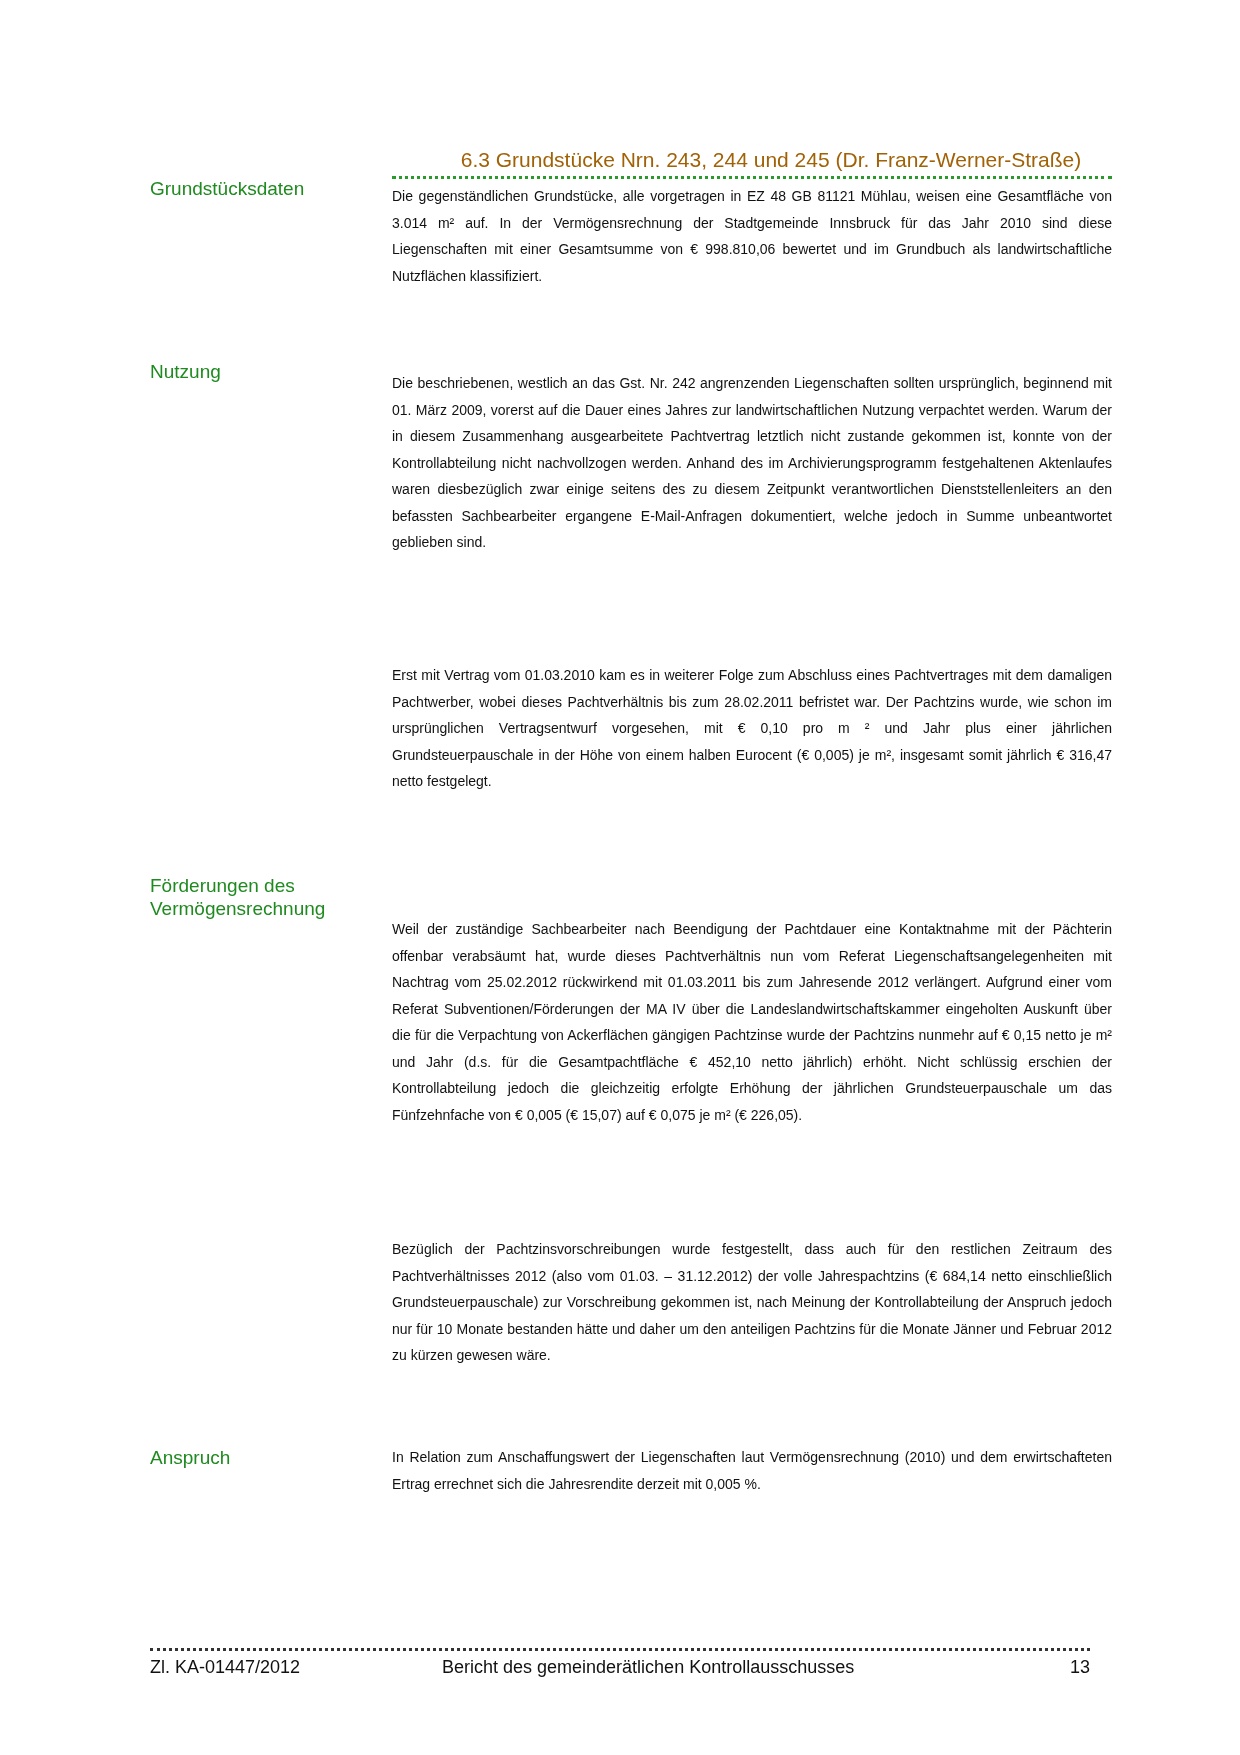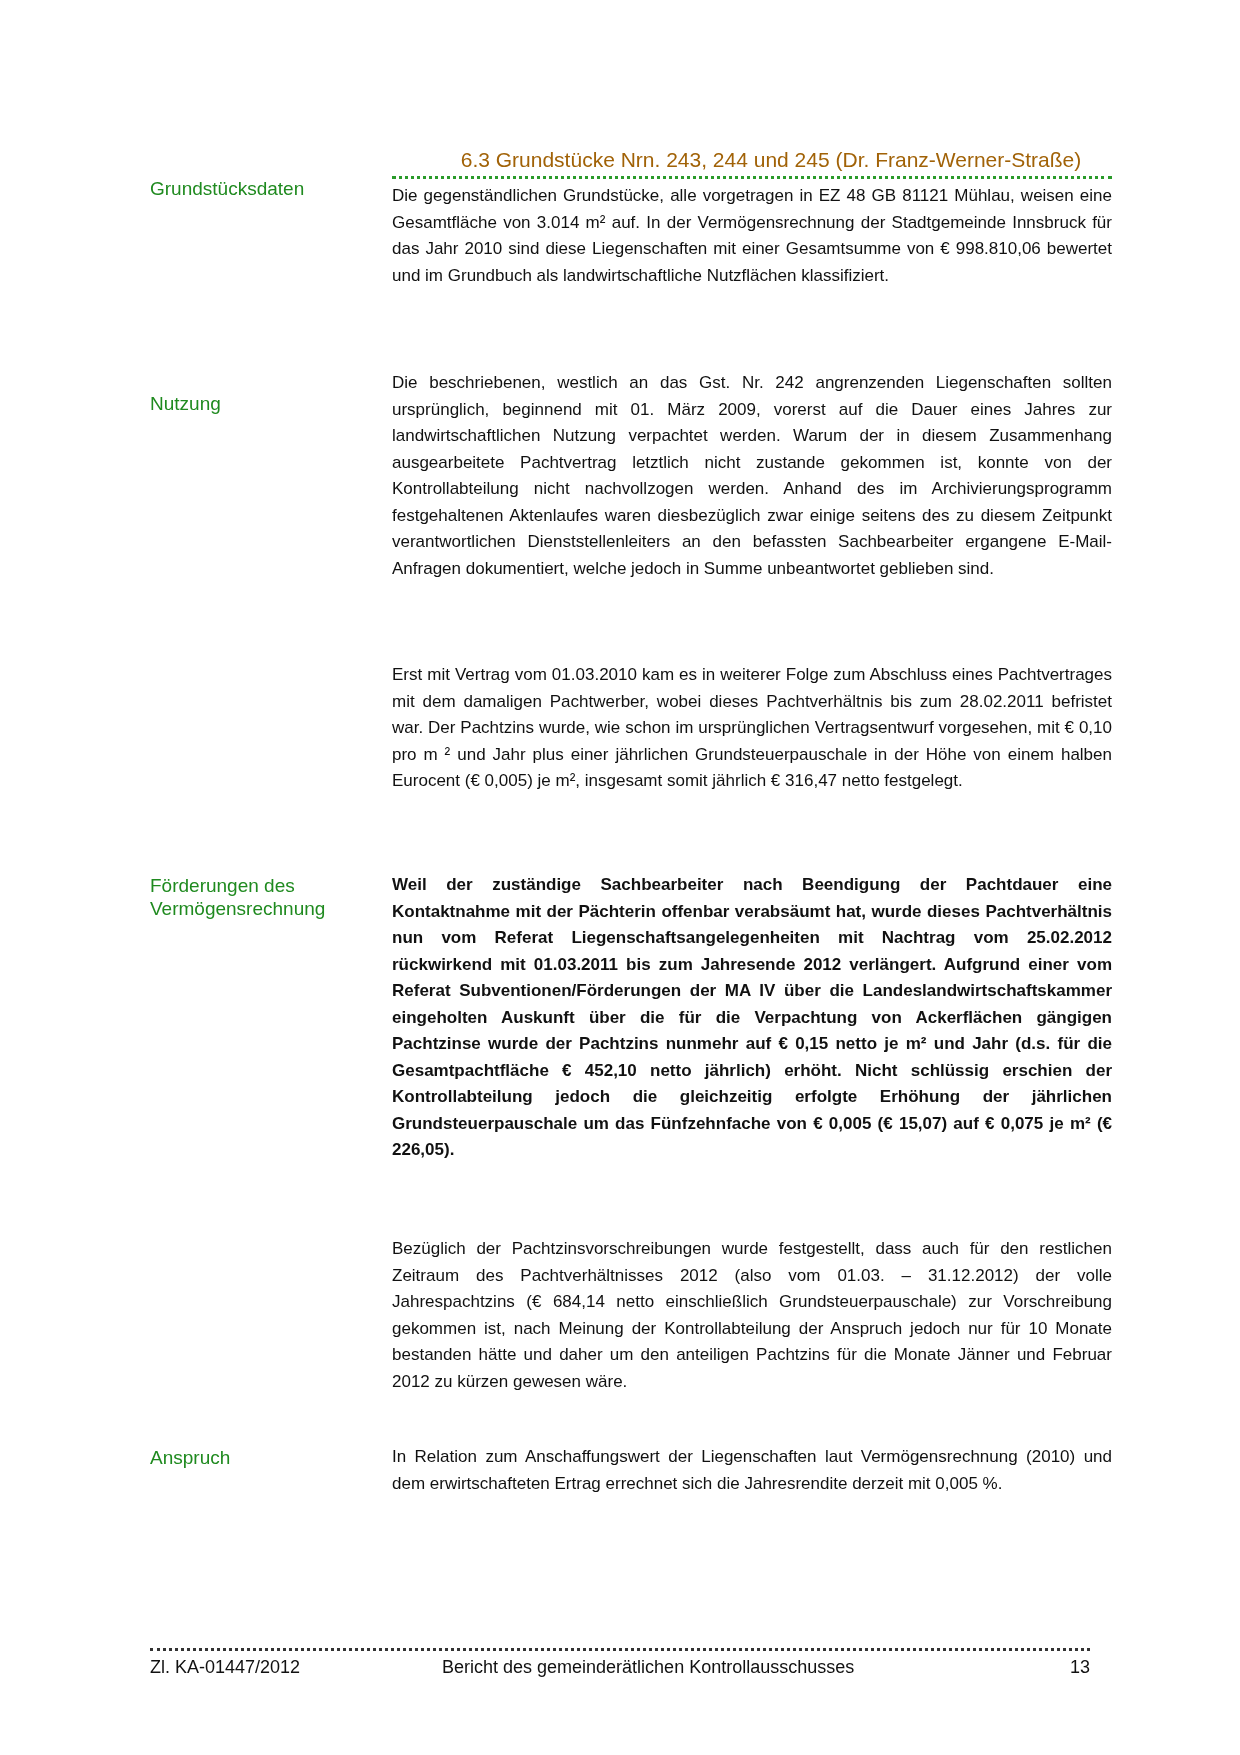--- a/index.html
+++ b/index.html
@@ -4,55 +4,55 @@
 <style>
   html, body { margin: 0; padding: 0; background: #ffffff; }
   body { width: 1240px; height: 1755px; position: relative; overflow: hidden;
          font-family: "Liberation Sans", sans-serif; color: #111; }
   .heading { position: absolute; left: 430px; top: 147px; width: 682px; text-align: center;
              font-size: 21px; color: #a16207; line-height: 26px; }
   .heading-rule { position: absolute; left: 392px; top: 176px; width: 720px; height: 0;
                   border-top: 3px dotted #2a9a2a; }
   .margin-label { position: absolute; left: 150px; width: 220px; font-size: 19px;
                   color: #1f8a1f; line-height: 23px; }
-  .para { position: absolute; left: 392px; width: 720px; font-size: 17px; line-height: 26.5px;
+  .para { position: absolute; left: 392px; width: 720px; font-size: 14px; line-height: 26.5px;
           text-align: justify; color: #111; }
   .para p { margin: 0; }
   .footer-rule { position: absolute; left: 150px; top: 1648px; width: 940px; height: 0;
                  border-top: 3px dotted #333; }
   .footer { position: absolute; top: 1657px; font-size: 18px; color: #111; }
   .f-left { left: 150px; }
   .f-center { left: 442px; }
   .f-right { left: 1070px; }
 </style>
 </head>
 <body>
 
 <div class="heading">6.3  Grundstücke Nrn. 243, 244 und 245 (Dr. Franz-Werner-Straße)</div>
 <div class="heading-rule"></div>
 
 <div class="margin-label" style="top:177px;">Grundstücksdaten</div>
 <div class="para" style="top:183px;">
   <p>Die gegenständlichen Grundstücke, alle vorgetragen in EZ 48 GB 81121 Mühlau, weisen eine Gesamtfläche von 3.014 m² auf. In der Vermögensrechnung der Stadtgemeinde Innsbruck für das Jahr 2010 sind diese Liegenschaften mit einer Gesamtsumme von € 998.810,06 bewertet und im Grundbuch als landwirtschaftliche Nutzflächen klassifiziert.</p>
 </div>
 
-<div class="margin-label" style="top:392px;">Nutzung</div>
+<div class="margin-label" style="top:360px;">Nutzung</div>
 <div class="para" style="top:370px;">
   <p>Die beschriebenen, westlich an das Gst. Nr. 242 angrenzenden Liegenschaften sollten ursprünglich, beginnend mit 01. März 2009, vorerst auf die Dauer eines Jahres zur landwirtschaftlichen Nutzung verpachtet werden. Warum der in diesem Zusammenhang ausgearbeitete Pachtvertrag letztlich nicht zustande gekommen ist, konnte von der Kontrollabteilung nicht nachvollzogen werden. Anhand des im Archivierungsprogramm festgehaltenen Aktenlaufes waren diesbezüglich zwar einige seitens des zu diesem Zeitpunkt verantwortlichen Dienststellenleiters an den befassten Sachbearbeiter ergangene E-Mail-Anfragen dokumentiert, welche jedoch in Summe unbeantwortet geblieben sind.</p>
 </div>
 
 <div class="para" style="top:662px;">
   <p>Erst mit Vertrag vom 01.03.2010 kam es in weiterer Folge zum Abschluss eines Pachtvertrages mit dem damaligen Pachtwerber, wobei dieses Pachtverhältnis bis zum 28.02.2011 befristet war. Der Pachtzins wurde, wie schon im ursprünglichen Vertragsentwurf vorgesehen, mit € 0,10 pro m ² und Jahr plus einer jährlichen Grundsteuerpauschale in der Höhe von einem halben Eurocent (€ 0,005) je m², insgesamt somit jährlich € 316,47 netto festgelegt.</p>
 </div>
 
 <div class="margin-label" style="top:874px;">
   <div>Förderungen des</div>
   <div>Vermögensrechnung</div>
 </div>
-<div class="para" style="top:872px;font-weight:bold;">
+<div class="para" style="top:916px;">
   <p>Weil der zuständige Sachbearbeiter nach Beendigung der Pachtdauer eine Kontaktnahme mit der Pächterin offenbar verabsäumt hat, wurde dieses Pachtverhältnis nun vom Referat Liegenschaftsangelegenheiten mit Nachtrag vom 25.02.2012 rückwirkend mit 01.03.2011 bis zum Jahresende 2012 verlängert. Aufgrund einer vom Referat Subventionen/Förderungen der MA IV über die Landeslandwirtschaftskammer eingeholten Auskunft über die für die Verpachtung von Ackerflächen gängigen Pachtzinse wurde der Pachtzins nunmehr auf € 0,15 netto je m² und Jahr (d.s. für die Gesamtpachtfläche € 452,10 netto jährlich) erhöht. Nicht schlüssig erschien der Kontrollabteilung jedoch die gleichzeitig erfolgte Erhöhung der jährlichen Grundsteuerpauschale um das Fünfzehnfache von € 0,005 (€ 15,07) auf € 0,075 je m² (€ 226,05).</p>
 </div>
 
 <div class="para" style="top:1236px;">
   <p>Bezüglich der Pachtzinsvorschreibungen wurde festgestellt, dass auch für den restlichen Zeitraum des Pachtverhältnisses 2012 (also vom 01.03. – 31.12.2012) der volle Jahrespachtzins (€ 684,14 netto einschließlich Grundsteuerpauschale) zur Vorschreibung gekommen ist, nach Meinung der Kontrollabteilung der Anspruch jedoch nur für 10 Monate bestanden hätte und daher um den anteiligen Pachtzins für die Monate Jänner und Februar 2012 zu kürzen gewesen wäre.</p>
 </div>
 
 <div class="margin-label" style="top:1446px;">Anspruch</div>
 <div class="para" style="top:1444px;">
   <p>In Relation zum Anschaffungswert der Liegenschaften laut Vermögensrechnung (2010) und dem erwirtschafteten Ertrag errechnet sich die Jahresrendite derzeit mit 0,005 %.</p>

